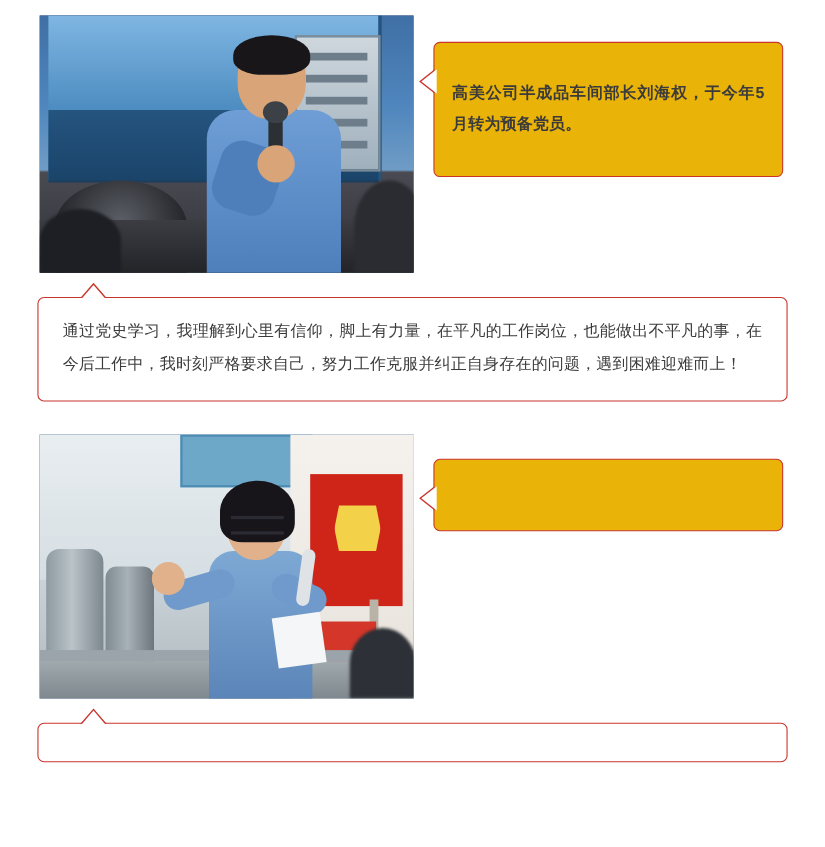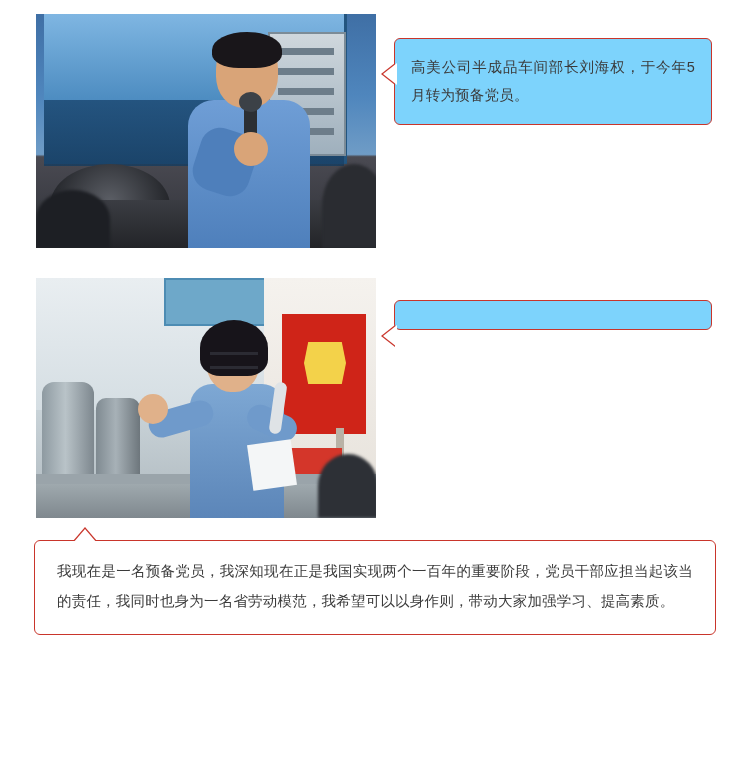--- a/index.html
+++ b/index.html
@@ -217,23 +217,24 @@
   }
 
   
   .callout {
     position: relative;
     margin-left: 18px;
     margin-top: 24px;
     width: 318px;
     border: 1px solid #c9352b;
     border-radius: 6px;
-    background: #7dd3fc;
-    padding: 14px 16px;
+    background: #eab308;
+    padding: 32px 16px;
     box-sizing: border-box;
+    font-weight: bold;
   }
   .callout-2 {
     margin-top: 22px;
   }
   .callout .tail-out,
   .callout .tail-in {
     position: absolute;
     top: 24px;
     width: 0; height: 0;
     border-top: 11px solid transparent;
@@ -329,20 +330,25 @@
       </div>
 
       <div class="callout">
         <span class="tail-out"></span>
         <span class="tail-in"></span>
         <p>高美公司半成品车间部长刘海权，于今年5月转为预备党员。</p>
       </div>
 
     </div>
 
+    <div class="quote">
+      <span class="tail-out"></span>
+      <span class="tail-in"></span>
+      <p>通过党史学习，我理解到心里有信仰，脚上有力量，在平凡的工作岗位，也能做出不平凡的事，在今后工作中，我时刻严格要求自己，努力工作克服并纠正自身存在的问题，遇到困难迎难而上！</p>
+    </div>
 
   </div>
 
   <div class="spacer-1"></div>
 
   <div class="block">
 
     <div class="row-top">
 
       <div class="photo photo-2">
@@ -375,18 +381,17 @@
       <div class="callout callout-2">
         <span class="tail-out"></span>
         <span class="tail-in"></span>
       </div>
 
     </div>
 
     <div class="quote">
       <span class="tail-out"></span>
       <span class="tail-in"></span>
-      <p>我现在是一名预备党员，我深知现在正是我国实现两个一百年的重要阶段，党员干部应担当起该当的责任，我同时也身为一名省劳动模范，我希望可以以身作则，带动大家加强学习、提高素质。</p>
     </div>
 
   </div>
 
 </div>
 
 </body></html>

